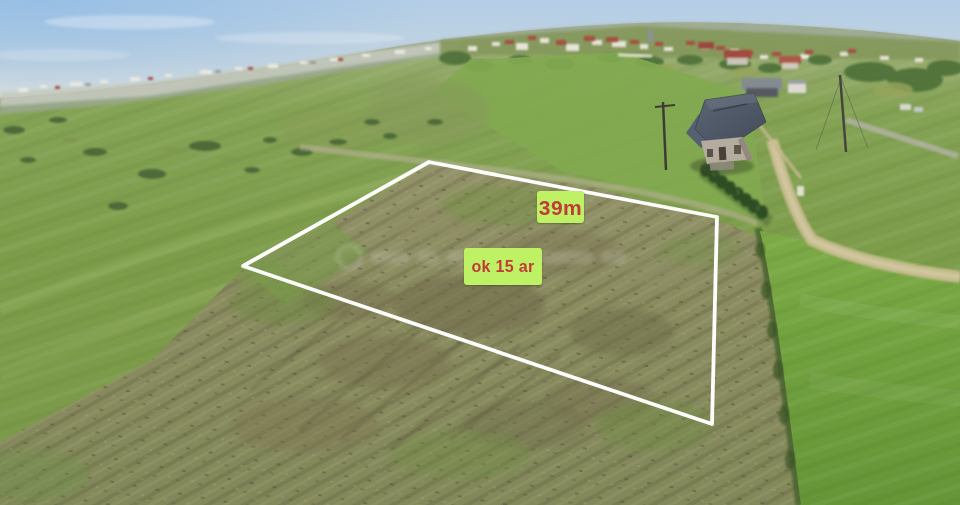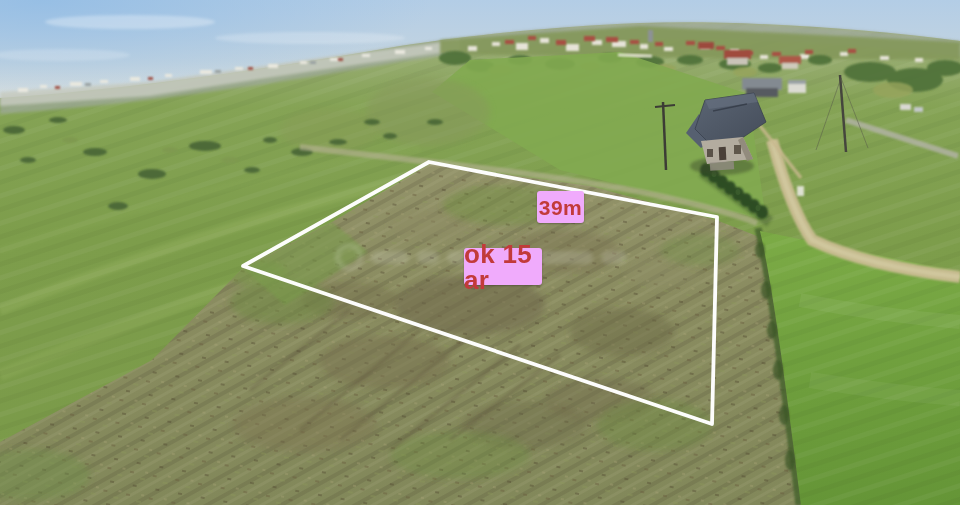--- a/index.html
+++ b/index.html
@@ -3,26 +3,26 @@
 <meta charset="utf-8">
 <style>
   html,body{margin:0;padding:0;background:#222;}
   .stage{
     position:relative;width:960px;height:505px;overflow:hidden;
     font-family:"Liberation Sans",sans-serif;background:#7d9d4b;
   }
   .stage svg{position:absolute;left:0;top:0;}
   .dim-label{
     position:absolute;display:flex;align-items:center;justify-content:center;
-    background:#f0abfc;border-radius:3px;color:#c23a3a;font-weight:700;
+    background:#bef264;border-radius:3px;color:#c23a3a;font-weight:700;
     box-shadow:0 1px 2px rgba(0,0,0,.28);letter-spacing:.5px;line-height:1;
     user-select:none;
   }
   #label-39m{left:537px;top:191px;width:47px;height:32px;font-size:21px;}
-  #label-ok15ar{left:464px;top:248px;width:78px;height:37px;font-size:26px;letter-spacing:.3px;}
+  #label-ok15ar{left:464px;top:248px;width:78px;height:37px;font-size:16px;letter-spacing:.3px;}
   #label-38m{left:655px;top:282px;width:63px;height:34px;font-size:22px;}
   .watermark{
     position:absolute;left:335px;top:242px;width:330px;height:30px;
     display:flex;align-items:center;gap:8px;opacity:.15;filter:blur(2px);
     pointer-events:none;
   }
   .wm-ring{width:18px;height:18px;border:5px solid #fff;border-radius:50%;flex:none;}
   .wm-bar{height:13px;border-radius:7px;background:#fff;flex:none;}
 </style>
 </head>

